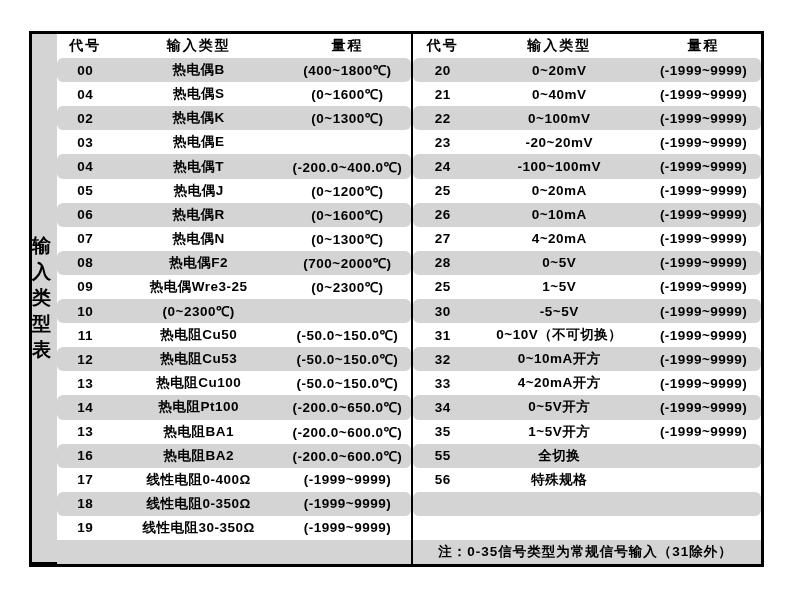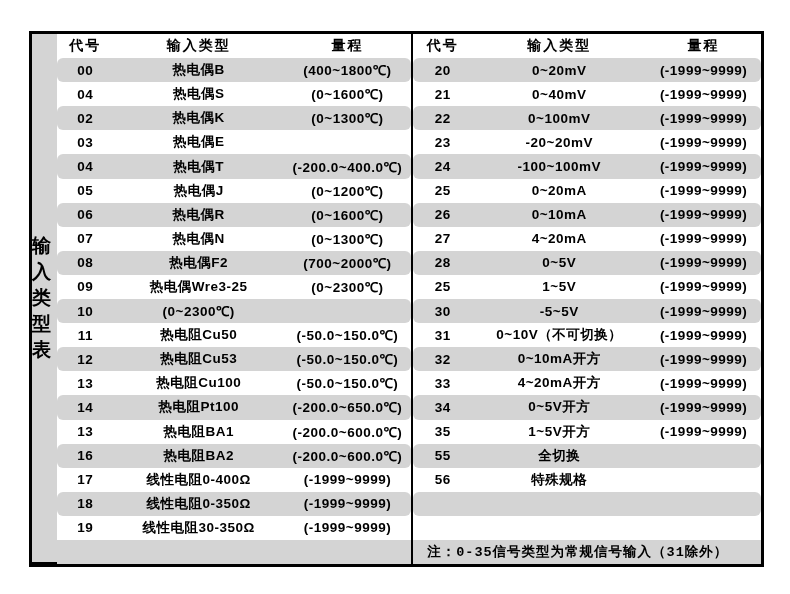--- a/index.html
+++ b/index.html
@@ -55,23 +55,22 @@
   .row.shade { background:#d4d4d4;border-radius:6px; }
   .row.header-row { font-size:14px; }
   .row.header-row .cell { letter-spacing:2px; }
   .note-row {
     flex:1;
     display:flex;
     align-items:center;
     font-size:13.5px;
     letter-spacing:1px;
     white-space:nowrap;
-    padding-left:14px;
+    padding-left:25px;
     text-align:left;
-    font-family:Liberation Mono, monospace;
   }
   .note-row.shade { background:#d4d4d4; }
   .cell { overflow:hidden; }
 </style>
 </head>
 <body>
 
 <div class="table-frame">
 
   <div class="title-row">输入类型表</div>

